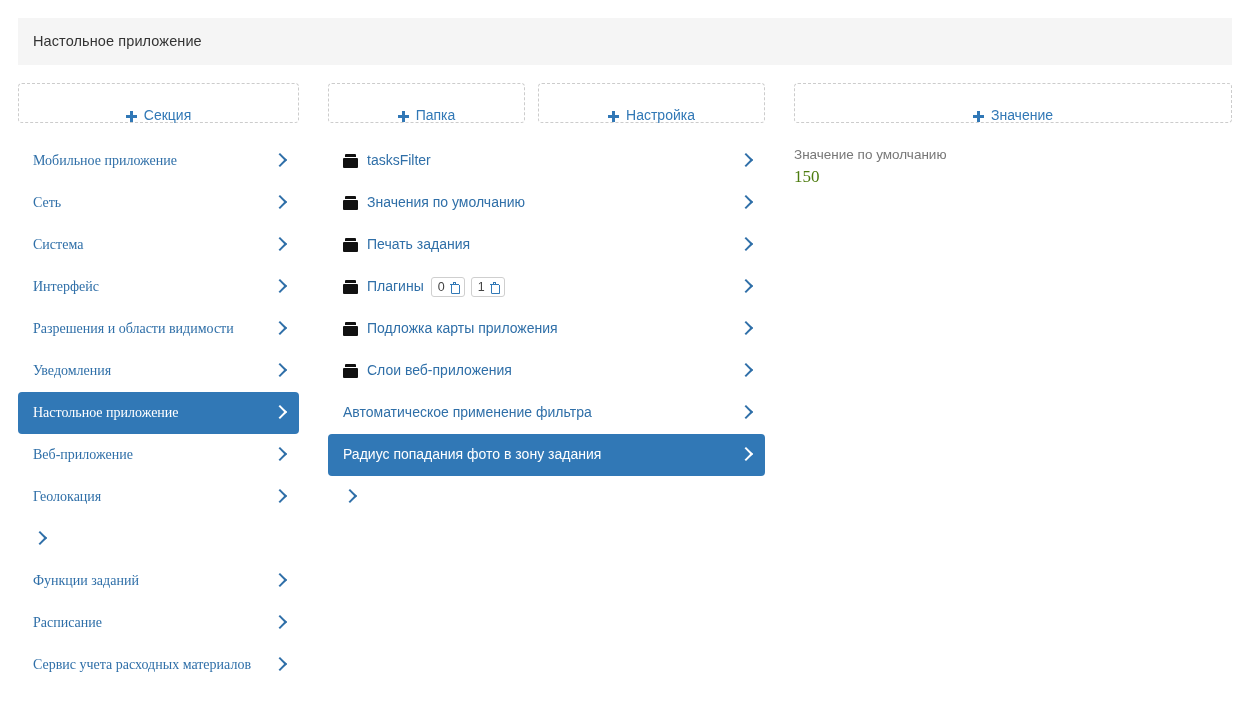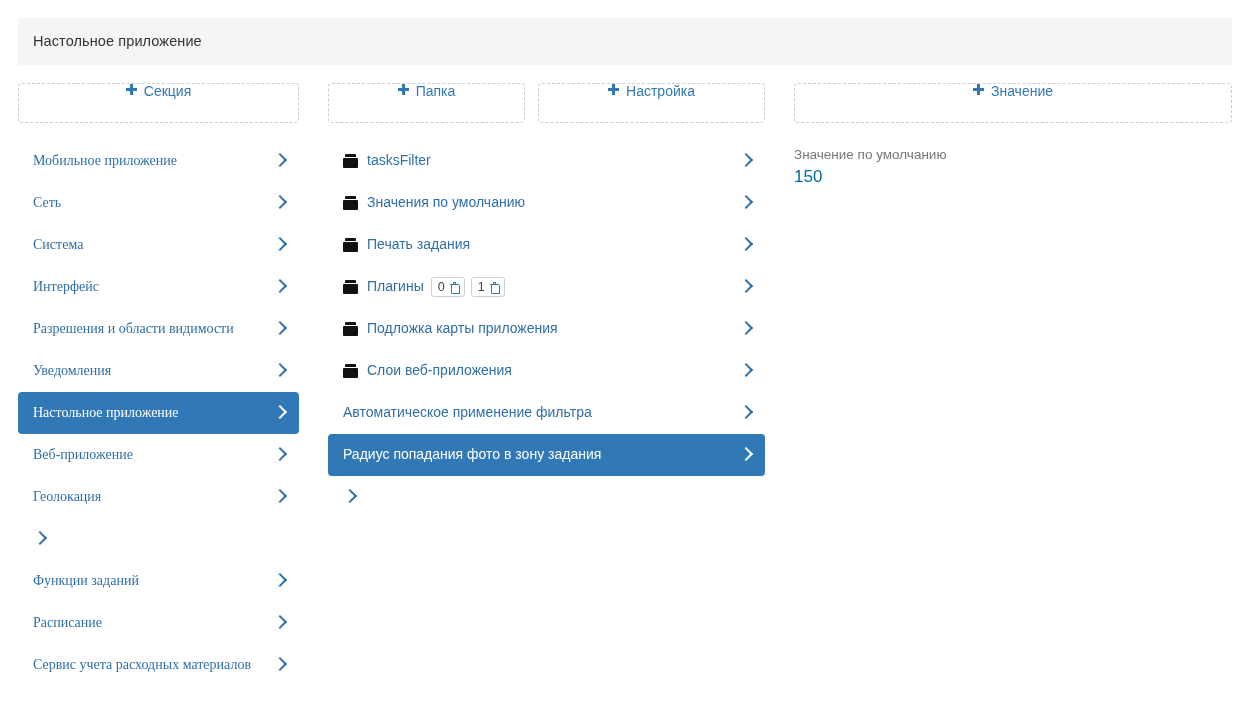--- a/index.html
+++ b/index.html
@@ -66,21 +66,21 @@
     width: 437px;
   }
 
   
   .add-btn {
     height: 40px;
     border: 1px dashed #cccccc;
     border-radius: 4px;
     background: #ffffff;
     display: flex;
-    align-items: flex-start;
+    align-items: flex-end;
     justify-content: center;
     cursor: pointer;
     user-select: none;
     width: 100%;
   }
   .add-btn .plus {
     display: inline-block;
     position: relative;
     width: 11px;
     height: 11px;
@@ -239,22 +239,23 @@
   
   .value-block { margin-top: 22px; padding-left: 0px; }
   .value-label {
     font-size: 13.5px;
     color: #777777;
     line-height: 20px;
     margin-bottom: 1px;
   }
   .value-amount {
     font-size: 17px;
-    color: #0369a1;
+    color: #4d7c0f;
     line-height: 21px;
+    font-family: Liberation Serif, serif;
   }
 </style>
 </head>
 <body>
 
 <div class="page">
 
   <div class="header-bar">
     <div class="header-title">Настольное приложение</div>
   </div>

